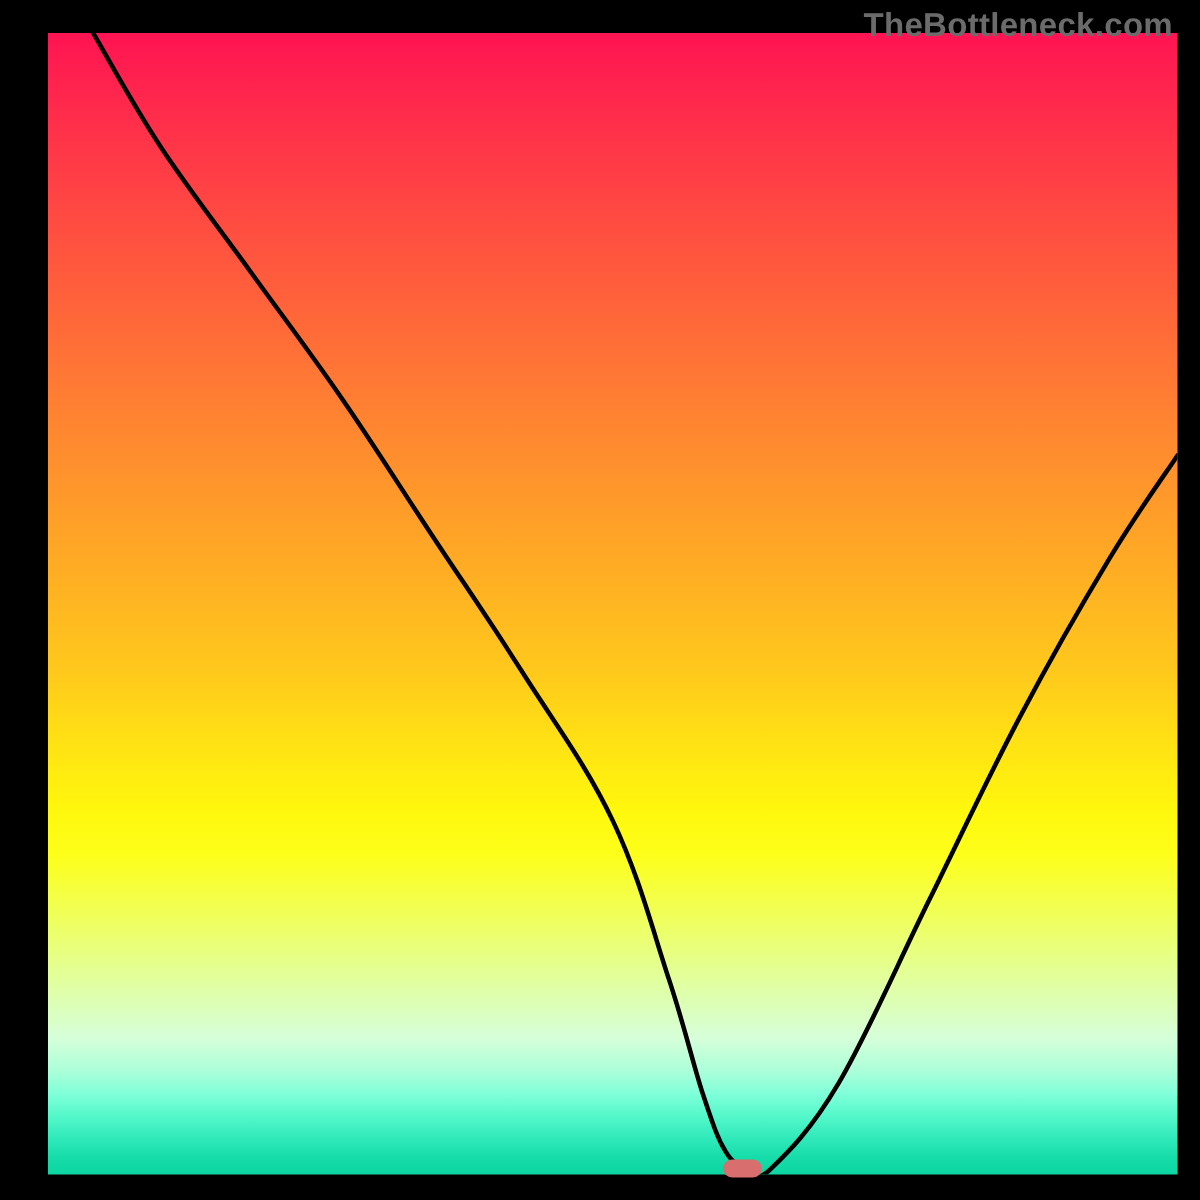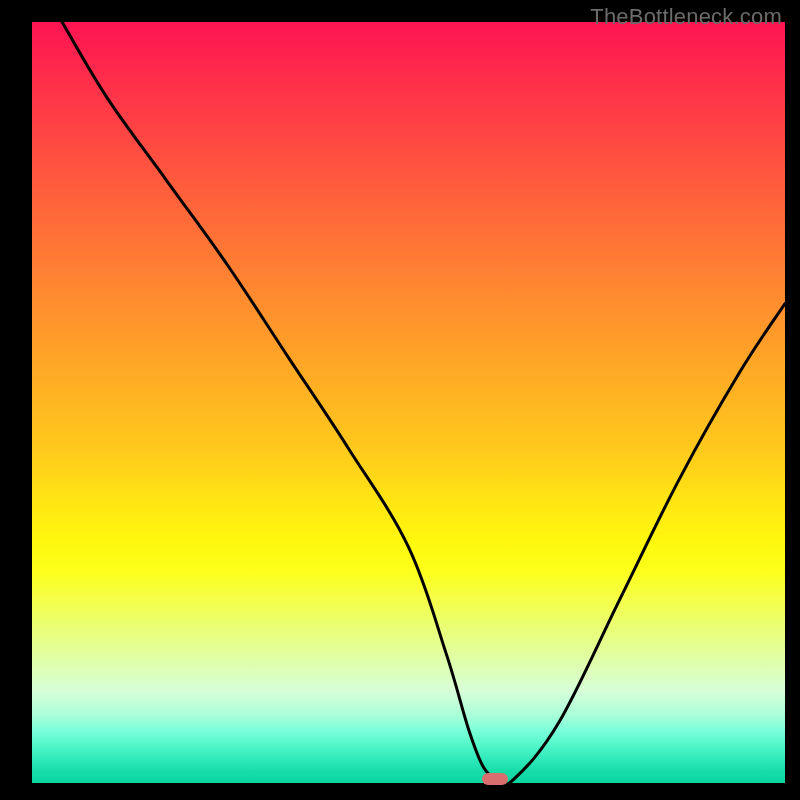--- a/index.html
+++ b/index.html
@@ -48,21 +48,21 @@
       #16dca9 98.5%,
       #0cd6a2 100%
     );
   }
   .watermark {
     position: absolute;
     top: 4px;
     right: 18px;
     color: #6b6b6b;
     font-size: 22px;
-    font-weight: 400;
+    font-weight: 700;
     letter-spacing: 0.2px;
     z-index: 5;
   }
   svg.curve {
     position: absolute;
     left: 0;
     top: 0;
     width: 100%;
     height: 100%;
     z-index: 3;

